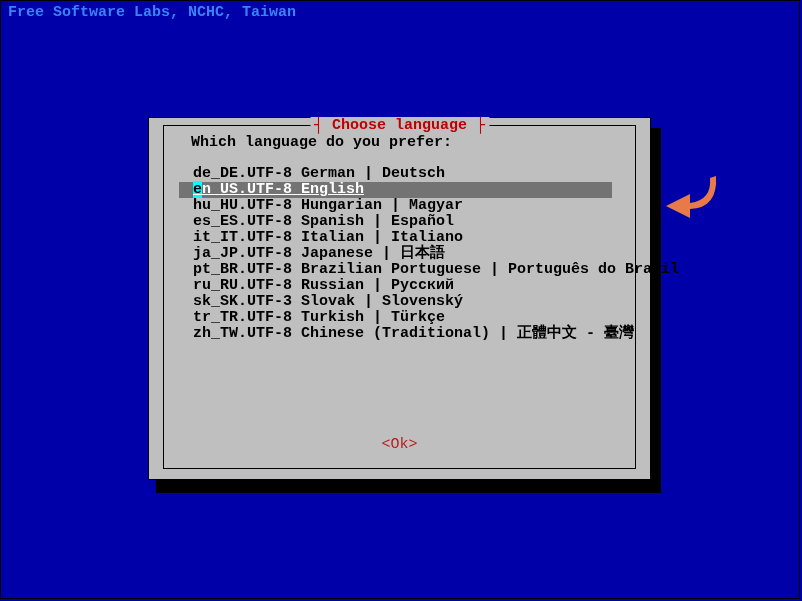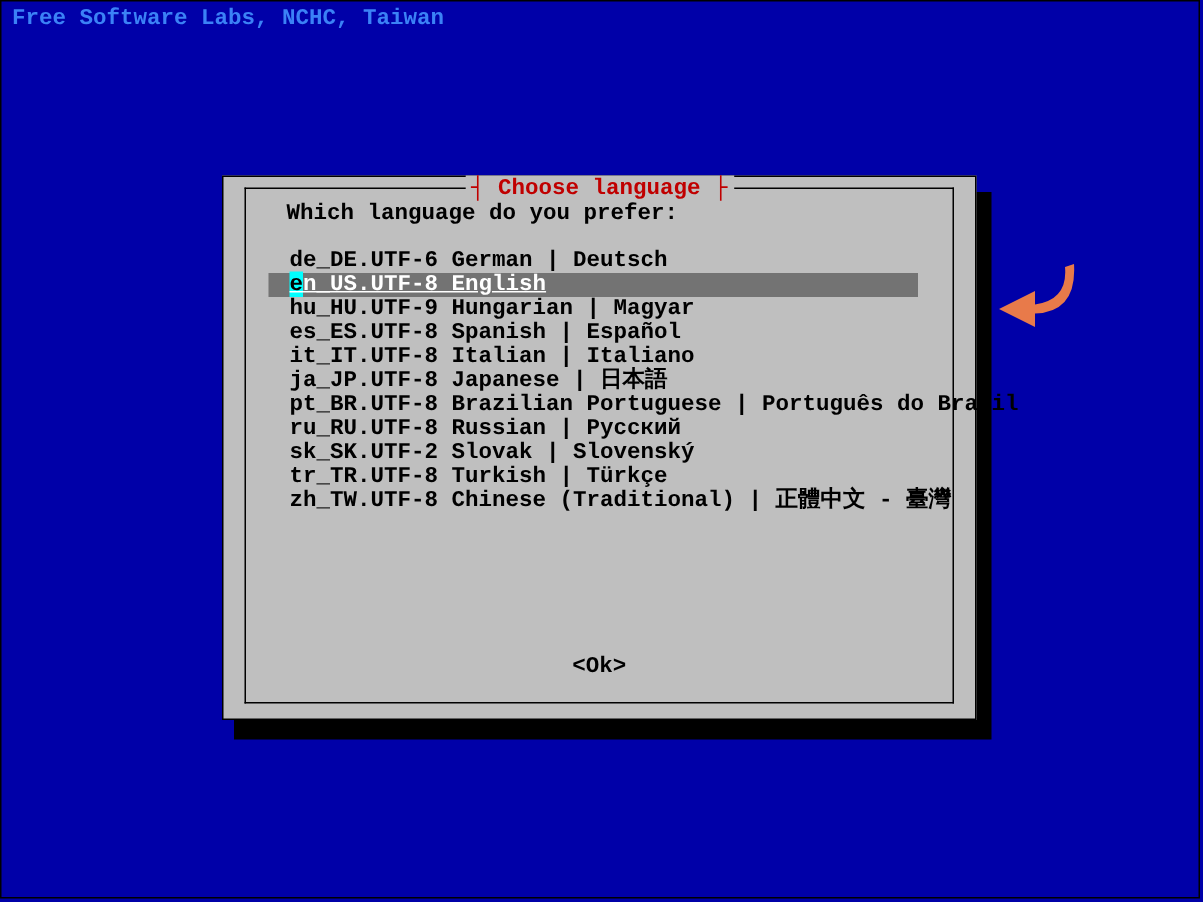--- a/index.html
+++ b/index.html
@@ -108,22 +108,22 @@
   }
   .row.selected .cursor {
     background: #00ffff;
     color: #000;
   }
   .ok {
     position: absolute;
     bottom: 26px;
     left: 50%;
     transform: translateX(-50%);
-    color: #000000;
-    font-weight: bold;
+    color: #b91c1c;
+    font-weight: normal;
   }
   .arrow {
     position: absolute;
     top: 168px;
     left: 660px;
   }
   .black-border {
     position: absolute;
     top: 0;
     left: 0;
@@ -144,29 +144,29 @@
 <div class="shadow"></div>
 
 <div class="dialog">
   <div class="inner-border-top"></div>
   <div class="inner-border-left"></div>
   <div class="inner-border-right"></div>
   <div class="inner-border-bottom"></div>
   <div class="title">┤ <span>Choose language</span> ├</div>
   <div class="prompt">Which language do you prefer:</div>
   <div class="list" id="list">
-      <div class="row">de_DE.UTF-6 German | Deutsch</div>
+      <div class="row">de_DE.UTF-8 German | Deutsch</div>
       <div class="row selected"><span class="cursor">e</span>n_US.UTF-8 English</div>
-      <div class="row">hu_HU.UTF-9 Hungarian | Magyar</div>
+      <div class="row">hu_HU.UTF-8 Hungarian | Magyar</div>
       <div class="row">es_ES.UTF-8 Spanish | Español</div>
       <div class="row">it_IT.UTF-8 Italian | Italiano</div>
       <div class="row">ja_JP.UTF-8 Japanese | 日本語</div>
       <div class="row">pt_BR.UTF-8 Brazilian Portuguese | Português do Brasil</div>
       <div class="row">ru_RU.UTF-8 Russian | Русский</div>
-      <div class="row">sk_SK.UTF-2 Slovak | Slovenský</div>
+      <div class="row">sk_SK.UTF-3 Slovak | Slovenský</div>
       <div class="row">tr_TR.UTF-8 Turkish | Türkçe</div>
       <div class="row">zh_TW.UTF-8 Chinese (Traditional) | 正體中文 - 臺灣</div>
     </div>
   <div class="ok">&lt;Ok&gt;</div>
 </div>
 
 <div class="arrow">
   <svg width="60" height="60" viewBox="0 0 60 60">
     <path d="M 50 10 Q 52 32 30 35 L 30 26 L 6 38 L 30 50 L 30 41 Q 58 40 56 8 Z" fill="#e87a4a"></path>
   </svg>

